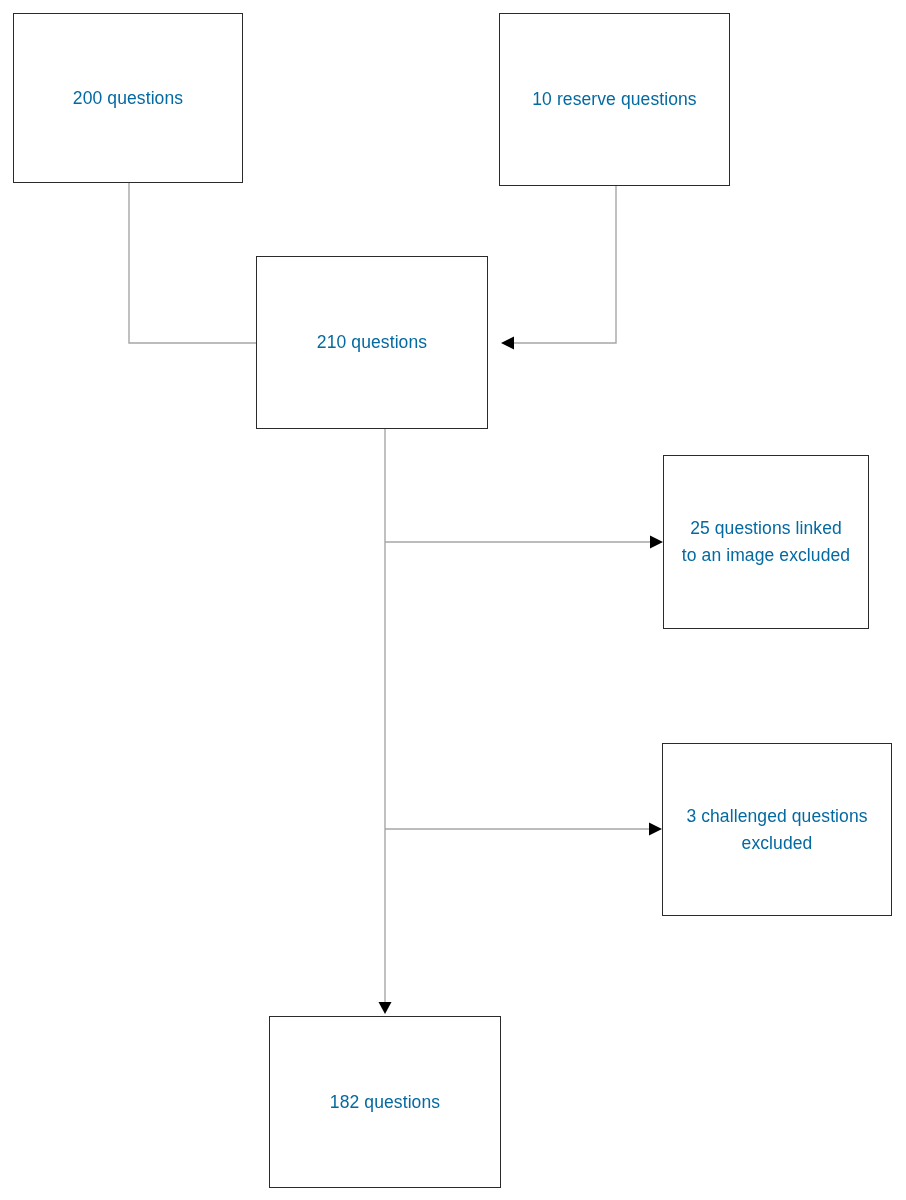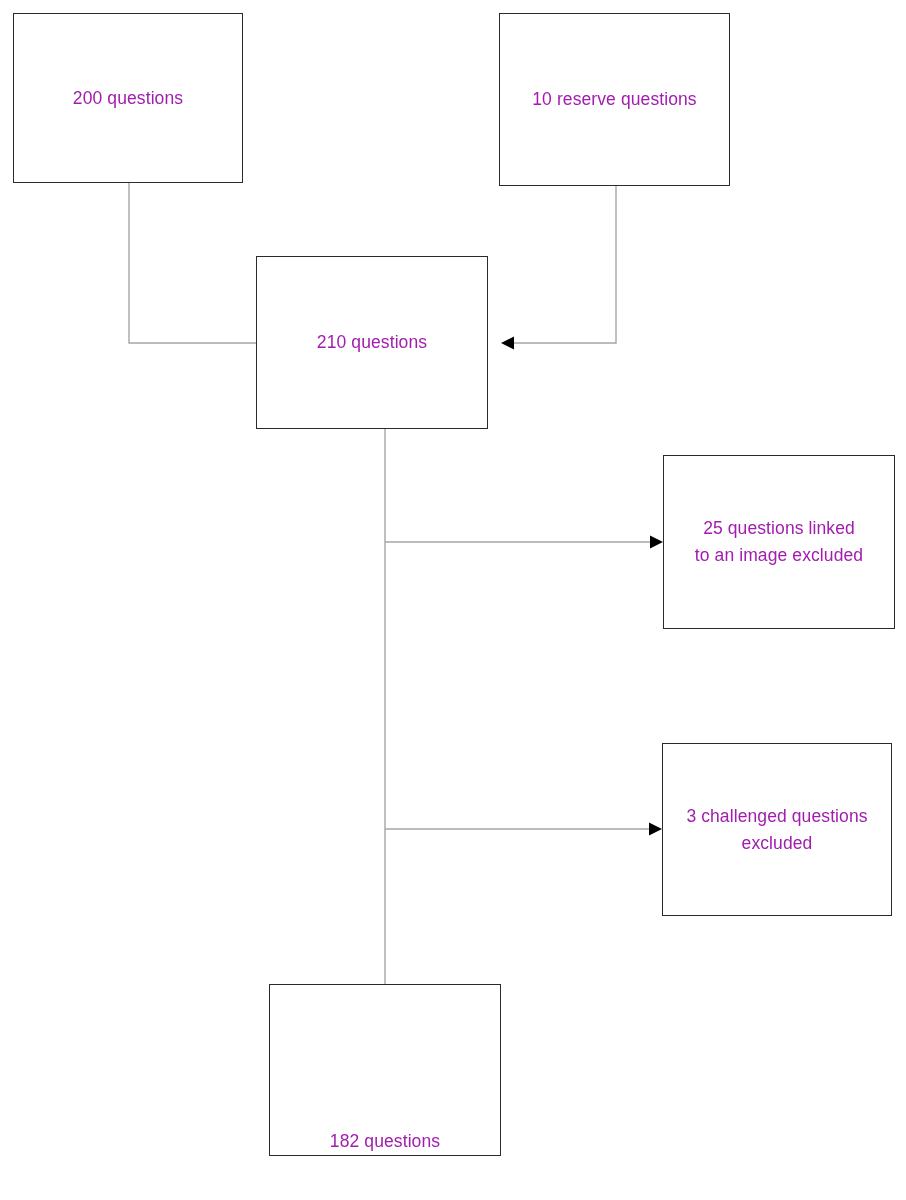--- a/index.html
+++ b/index.html
@@ -26,41 +26,41 @@
     background: #ffffff;
     display: flex;
     align-items: center;
     justify-content: center;
     text-align: center;
     z-index: 2;
   }
   .flow-box .box-label {
     font-size: 17.5px;
     line-height: 27px;
-    color: #a21caf;
+    color: #0369a1;
     letter-spacing: 0.1px;
     white-space: pre-line;
     padding: 0 6px;
   }
   #connector-layer {
     position: absolute;
     left: 0;
     top: 0;
     width: 906px;
     height: 1200px;
     z-index: 1;
   }
 
   
   #box-source-main      { left: 13px;  top: 13px;   width: 230px; height: 170px; }
   #box-source-reserve   { left: 499px; top: 13px;   width: 231px; height: 173px; text-align: right; }
   #box-pooled           { left: 256px; top: 256px;  width: 232px; height: 173px; }
-  #box-excluded-image   { left: 663px; top: 455px;  width: 232px; height: 174px; }
+  #box-excluded-image   { left: 663px; top: 455px;  width: 206px; height: 174px; }
   #box-excluded-challenged { left: 662px; top: 743px; width: 230px; height: 173px; }
-  #box-final            { left: 269px; top: 984px; width: 232px; height: 172px; align-items: flex-end; }
+  #box-final            { left: 269px; top: 1016px; width: 232px; height: 172px; }
 </style>
 </head>
 <body>
 
 <div id="flowchart-canvas">
 
   <svg id="connector-layer" width="906" height="1200" viewBox="0 0 906 1200" xmlns="http://www.w3.org/2000/svg" aria-hidden="true">
 
     <g>
       <path d="M 129 183 L 129 343 L 258 343" fill="none" stroke="#a6a6a6" stroke-width="1.4"></path>

